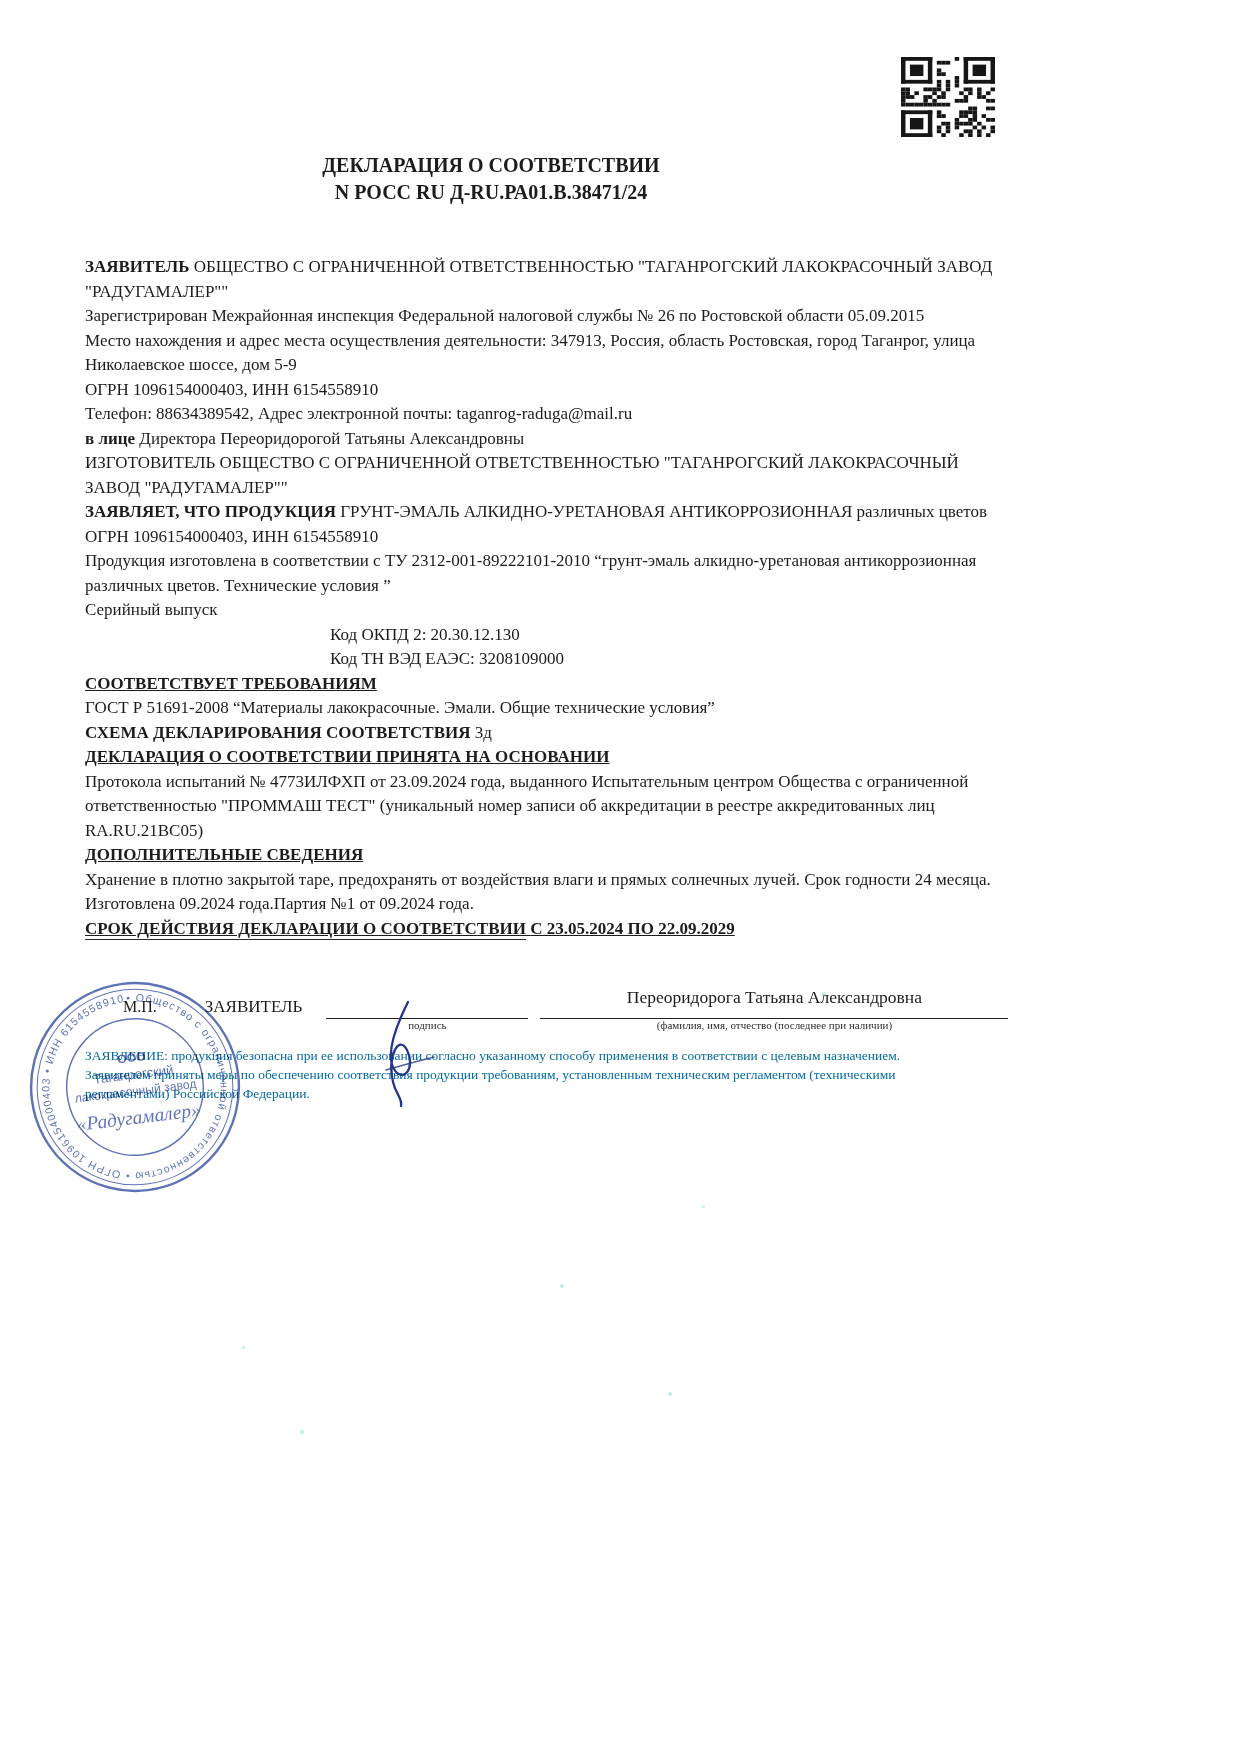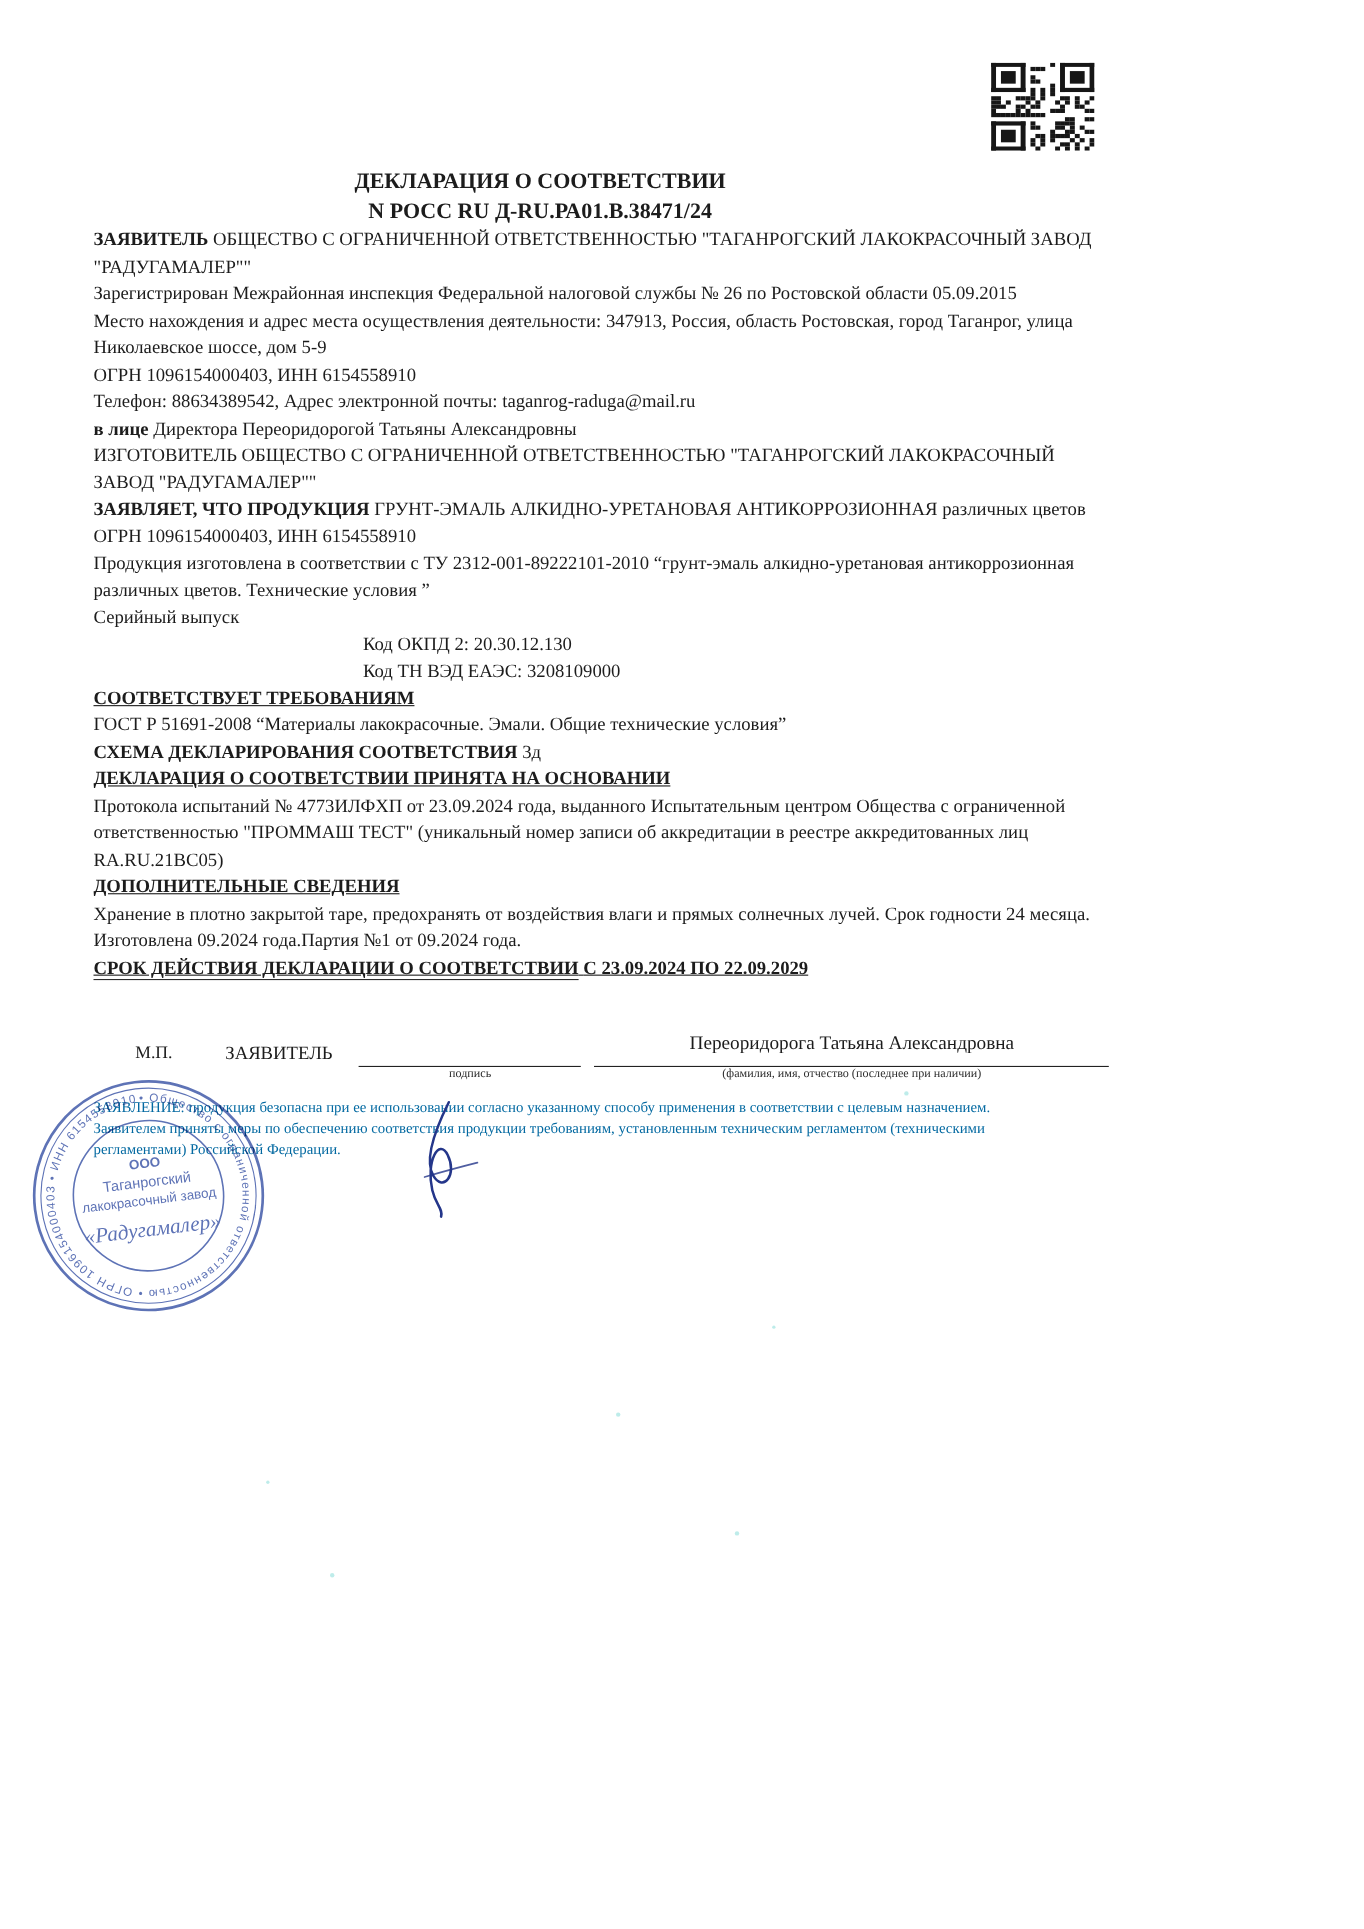--- a/index.html
+++ b/index.html
@@ -1,21 +1,21 @@
 <!DOCTYPE html>
 <html><head>
 <meta charset="utf-8">
 <style>
   * { margin:0; padding:0; box-sizing:border-box; }
   html,body { width:1240px; height:1754px; }
   body { background:#ffffff; font-family:"Liberation Serif","DejaVu Serif",serif; }
   .page { position:relative; width:1240px; height:1754px; background:#ffffff; color:#1c1c1c; overflow:hidden; }
 
   .content { position:absolute; left:85px; top:152px; width:932px; font-size:17px; line-height:24.5px; }
-  .title-block { width:812px; text-align:center; font-weight:bold; font-size:20px; line-height:27px; }
+  .title-block { width:812px; text-align:center; font-weight:bold; font-size:20px; line-height:27px; margin-bottom:49px; }
   p { margin:0; }
   .bold { font-weight:bold;text-decoration:underline; }
   .indent-codes { padding-left:245px; }
   .underlined { border-bottom:1.6px solid #2b2b2b; padding-bottom:1px; }
 
   
   .sig-row { margin-top:32px; display:flex; align-items:flex-end; height:46px; position:relative; }
   .mp { margin-left:38px; font-size:16px; }
   .sig-label { margin-left:48px; font-size:17px; font-weight:normal; }
   .uline { position:relative; border-bottom:1.8px solid #222; }
@@ -201,21 +201,21 @@
     <p class="indent-codes">Код ОКПД 2: 20.30.12.130</p>
     <p class="indent-codes">Код ТН ВЭД ЕАЭС: 3208109000</p>
 
     <p class="bold">СООТВЕТСТВУЕТ ТРЕБОВАНИЯМ</p>
     <p>ГОСТ Р 51691-2008 “Материалы лакокрасочные. Эмали. Общие технические условия”</p>
     <p><b>СХЕМА ДЕКЛАРИРОВАНИЯ СООТВЕТСТВИЯ</b> <span>3д</span></p>
     <p class="bold">ДЕКЛАРАЦИЯ О СООТВЕТСТВИИ ПРИНЯТА НА ОСНОВАНИИ</p>
     <p>Протокола испытаний № 4773ИЛФХП от 23.09.2024 года, выданного Испытательным центром Общества с ограниченной ответственностью "ПРОММАШ ТЕСТ" (уникальный номер записи об аккредитации в реестре аккредитованных лиц RA.RU.21ВС05)</p>
     <p class="bold">ДОПОЛНИТЕЛЬНЫЕ СВЕДЕНИЯ</p>
     <p>Хранение в плотно закрытой таре, предохранять от воздействия влаги и прямых солнечных лучей. Срок годности 24 месяца. Изготовлена 09.2024 года.Партия №1 от 09.2024 года.</p>
-    <p class="bold"><span class="underlined">СРОК ДЕЙСТВИЯ ДЕКЛАРАЦИИ О СООТВЕТСТВИИ</span> <span>С 23.09.2024 ПО 22.09.2029</span></p>
+    <p class="bold"><span class="underlined">СРОК ДЕЙСТВИЯ ДЕКЛАРАЦИИ О СООТВЕТСТВИИ</span> <span>С 23.05.2024 ПО 22.09.2029</span></p>
 
     <div class="sig-row">
       <span class="mp">М.П.</span>
       <span class="sig-label">ЗАЯВИТЕЛЬ</span>
       <span class="uline line-sign">
           <span class="cap">подпись</span>
         </span>
       <span class="uline line-name"><span>Переоридорога Татьяна Александровна</span><span class="cap">(фамилия, имя, отчество (последнее при наличии)</span></span>
     </div>
 

